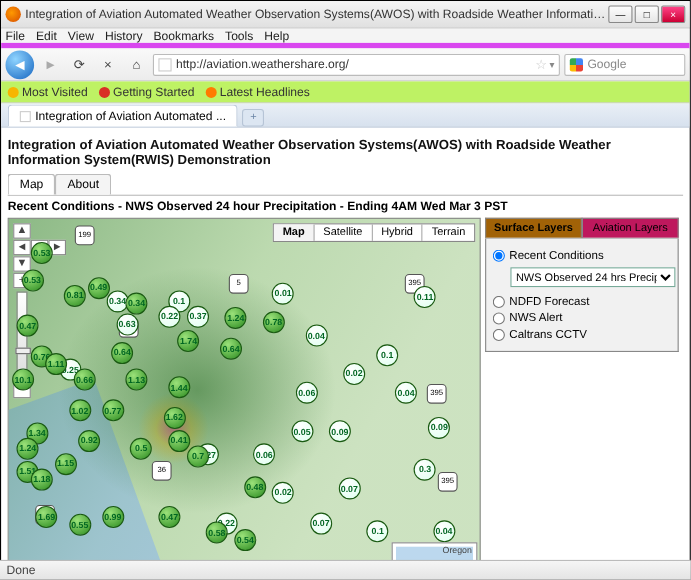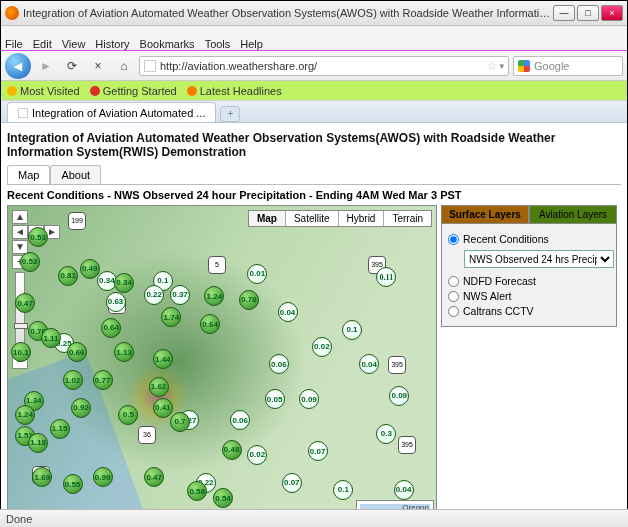--- a/index.html
+++ b/index.html
@@ -7,21 +7,21 @@
 
 
 .titlebar { height: 25px; background: linear-gradient(#f5f5f5,#e0e0e0); display: flex; align-items: center; padding: 0 4px; border-bottom: 1px solid #bcbcbc; }
 .titlebar .ff-icon { width: 14px; height: 14px; background: radial-gradient(circle at 40% 40%, #ff9a00, #d64b00); border-radius: 50%; margin-right: 4px; }
 .titlebar .title { font-size: 11px; color: #333; flex: 1; white-space: nowrap; overflow: hidden; text-overflow: ellipsis; }
 .titlebar .wbtns { display: flex; gap: 2px; }
 .titlebar .wbtn { width: 22px; height: 16px; border: 1px solid #888; background: linear-gradient(#fdfdfd,#e6e6e6); border-radius: 2px; font-size: 9px; text-align: center; line-height: 14px; }
 .titlebar .wbtn.close { background: linear-gradient(#f48,#c03); color: #fff; }
 
 
-.menubar { height: 18px; background: #f4f4f4; display: flex; padding: 12px 4px; border-bottom: 1px solid #d946ef; font-size: 11px; color: #222; }
+.menubar { height: 18px; background: #f4f4f4; display: flex; align-items: center; padding: 0 4px; border-bottom: 5px solid #d946ef; font-size: 11px; color: #222; }
 .menubar span { margin-right: 10px; }
 
 
 .navbar { height: 30px; background: linear-gradient(#f9f9f9,#ececec); display: flex; align-items: center; padding: 0 4px; gap: 4px; border-bottom: 1px solid #c8c8c8; }
 .nav-icon { width: 22px; height: 22px; border-radius: 3px; display: flex; align-items: center; justify-content: center; font-size: 12px; color: #444; }
 .nav-icon.back { width: 26px; height: 26px; border-radius: 50%; background: radial-gradient(circle at 35% 30%, #8fd4ff, #1565c0); color: #fff; font-size: 14px; }
 .nav-icon.fwd { color: #aaa; }
 .urlfield { flex: 1; height: 20px; border: 1px solid #bbb; background: #fff; border-radius: 2px; display: flex; align-items: center; padding: 0 4px; font-size: 11px; color: #333; }
 .urlfield .page-icon { width: 12px; height: 12px; background: #fff; border: 1px solid #ccc; margin-right: 4px; }
 .urlfield .star { margin-left: 4px; color: #ccc; font-size: 12px; }
@@ -78,21 +78,21 @@
 
 .inset-map { position: absolute; right: 2px; bottom: 2px; width: 78px; height: 50px; background: #fff; border: 1px solid #888; }
 .inset-map::before { content: ""; position: absolute; inset: 3px; background: linear-gradient(#bcd8ee 0 40%, #e2efd4 40% 100%); }
 .inset-map .lbl { position: absolute; top: 2px; right: 4px; font-size: 8px; color: #444; }
 
 .hwy { position: absolute; width: 18px; height: 18px; border-radius: 4px; background: #fff; border: 1px solid #555; font-size: 7px; text-align: center; line-height: 16px; }
 
 
 .sidepanel { width: 176px; }
 .sptabs { display: flex; border-bottom: 1px solid #888; font-size: 10px; }
-.sptab { flex: 1; text-align: center; padding: 3px 2px; border: 1px solid #888; border-bottom: none; background: #4d7c0f; }
+.sptab { flex: 1; text-align: center; padding: 3px 2px; border: 1px solid #888; border-bottom: none; background: #be185d; }
 .sptab.active { background: #a16207; font-weight: bold; }
 .spbody { border: 1px solid #888; border-top: none; background: #f1f1f1; padding: 6px; font-size: 10.5px; }
 .radio-row { display: flex; align-items: center; gap: 4px; margin: 3px 0; }
 .radio-row input[type=radio] { width: 11px; height: 11px; }
 .subselect { width: 150px; font-size: 10px; margin: 2px 0 4px 16px; height: 18px; border: 1px solid #7a9; background: #fff; }
 
 
 .statusbar { position: absolute; bottom: 0; left: 0; right: 0; height: 18px; background: linear-gradient(#f5f5f5,#e4e4e4); border-top: 1px solid #bbb; font-size: 11px; color: #444; padding: 0 6px; display: flex; align-items: center; }
 </style>
 </head>
@@ -203,21 +203,21 @@
       <div class="hwy" style="top:230px;left:390px">395</div>
       <div class="hwy" style="top:260px;left:24px">101</div>
       <div class="hwy" style="top:220px;left:130px">36</div>
       <div class="hwy" style="top:310px;left:185px">5</div>
 
       <div id="markers-layer">
           <div class="marker" style="left: 20.1px; top: 21.32px;">0.53</div>
           <div class="marker light" style="left: 88.9px; top: 24.8px;">0.34</div>
           <div class="marker light" style="left: 144.8px; top: 24.8px;">0.1</div>
           <div class="marker light" style="left: 239.4px; top: 17.84px;">0.01</div>
-          <div class="marker light" style="left: 368.4px; top: 21.32px; font-family: Liberation Serif, serif;">0.11</div>
+          <div class="marker light" style="left: 368.4px; top: 21.32px;">0.11</div>
           <div class="marker" style="left: 11.5px; top: 45.68px;">0.53</div>
           <div class="marker" style="left: 50.2px; top: 59.6px;">0.81</div>
           <div class="marker" style="left: 71.7px; top: 52.64px;">0.49</div>
           <div class="marker" style="left: 106.1px; top: 66.56px;">0.34</div>
           <div class="marker light" style="left: 97.5px; top: 45.68px;">0.63</div>
           <div class="marker light" style="left: 136.2px; top: 38.72px;">0.22</div>
           <div class="marker light" style="left: 162px; top: 38.72px;">0.37</div>
           <div class="marker light" style="left: 269.5px; top: 56.12px;">0.04</div>
           <div class="marker" style="left: 7.2px; top: 87.44px;">0.47</div>
           <div class="marker light" style="left: 45.9px; top: 87.44px;">0.25</div>

